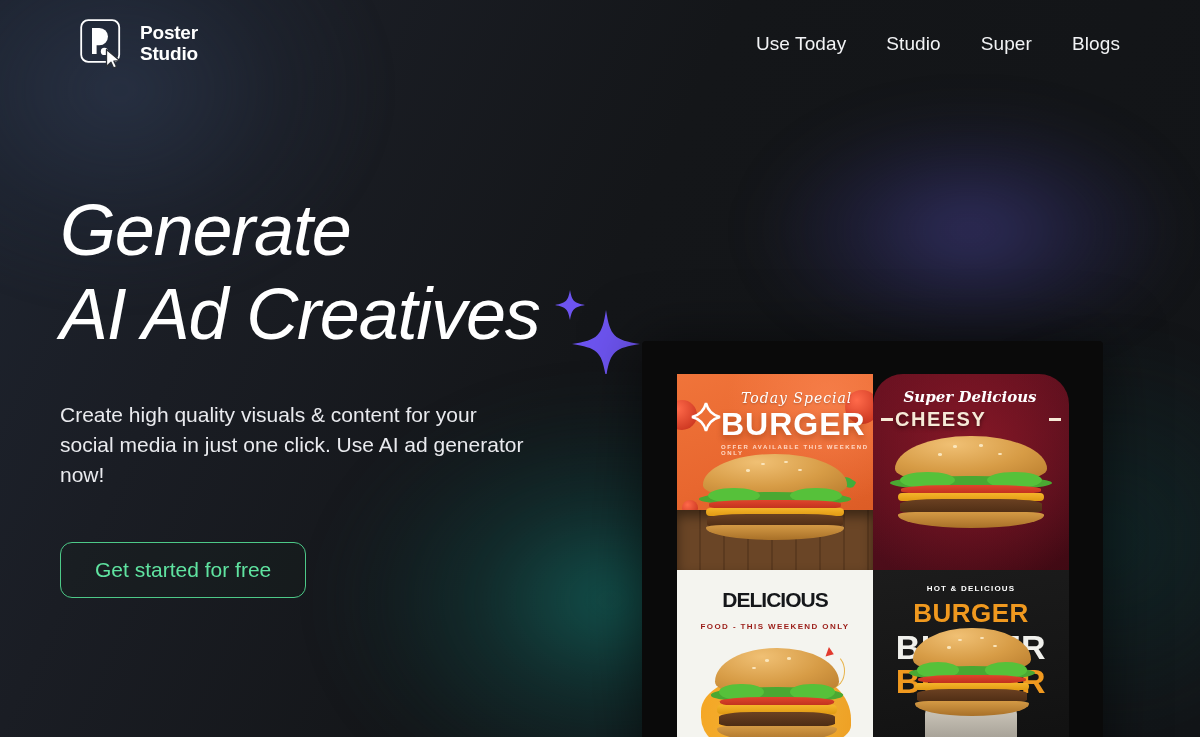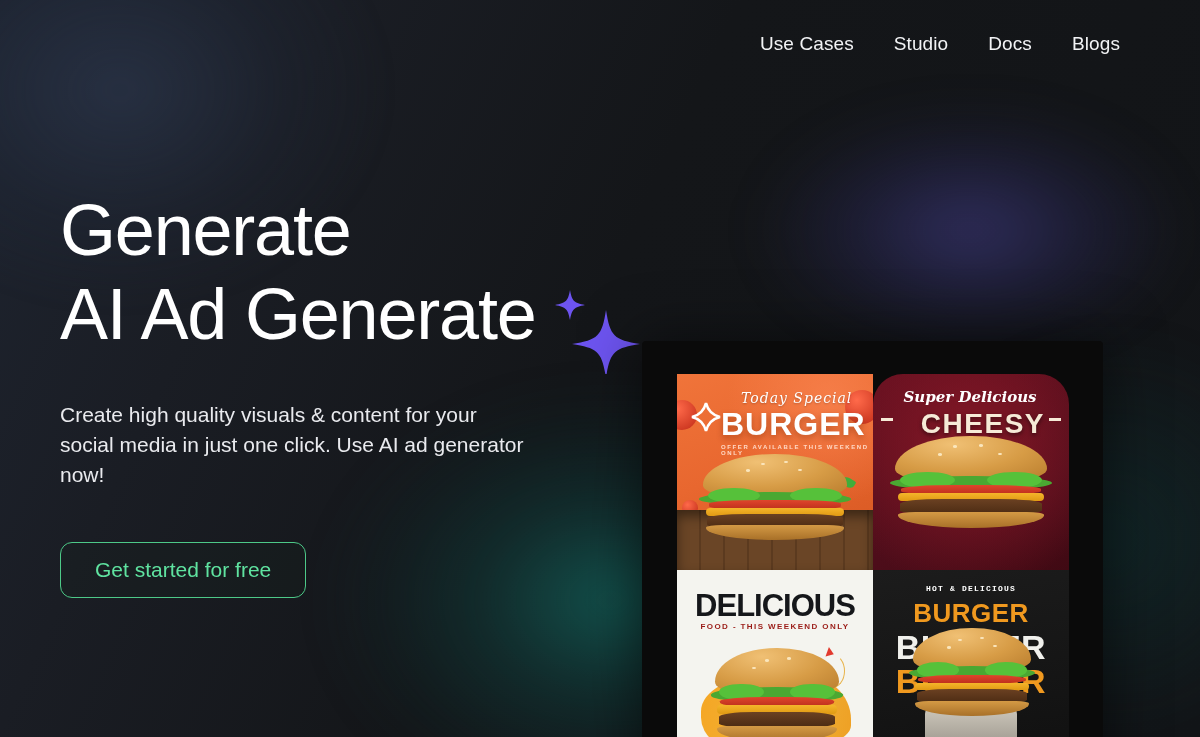--- a/index.html
+++ b/index.html
@@ -70,21 +70,21 @@
   }
 
   
   .hero{
     position:relative; z-index:5;
     display:flex; padding:0 0 0 0;
   }
   .hero-left{ width:620px; padding-left:60px; padding-top:100px; }
   h1.headline{
     font-size:72px; line-height:84px; font-weight:300;
-    letter-spacing:-1.2px; color:#ffffff;
+    letter-spacing:-1.2px; color:#ffffff;font-style:italic;
   }
   h1.headline .accent{
     display:block; color:#7b63f7; font-weight:bold;
     font-size:84px; line-height:96px; letter-spacing:0px;
     margin-top:2px;
   }
   .sub{
     margin-top:44px; font-size:21px; line-height:30px;
     color:#e9eaee; max-width:470px; font-weight:400;
   }
@@ -169,42 +169,42 @@
     background:
       radial-gradient(circle at 50% 30%, rgba(140,25,40,.9) 0%, rgba(0,0,0,0) 70%),
       linear-gradient(155deg,#651020 0%, #4d0d1a 55%, #38070f 100%);
   }
   .p2 .script{
     position:absolute; left:22px; top:14px; width:150px; text-align:center;
     font-family:"DejaVu Serif", serif; font-style:italic; font-weight:bold;
     font-size:15px; color:#fff;
   }
   .p2 .big{
-    position:absolute; left:22px; top:34px; width:150px; text-align:right;
-    font-size:28px; font-weight:bold; letter-spacing:1.5px; color:#f6ead7;
+    position:absolute; left:22px; top:34px; width:150px; text-align:left;
+    font-size:20px; font-weight:bold; letter-spacing:1.5px; color:#f6ead7;
     text-shadow:0 2px 4px rgba(0,0,0,.5);
   }
   .p2 .swoosh{
     position:absolute; left:38px; top:74px; width:120px; height:8px;
     border-top:2px solid rgba(246,234,215,.55); border-radius:50%;
   }
   .p2 .dash{
     position:absolute; top:44px; width:12px; height:3px; background:#f6ead7;
   }
   .p2 .dl{ left:8px; } .p2 .dr{ left:176px; }
   .p2 .yellow-base{
     position:absolute; left:0; bottom:0; width:100%; height:52px;
     background:linear-gradient(180deg,#f0a32a,#e08f19);
   }
 
   
   .p3{ background:#f4f4ef; }
   .p3 .big{
     position:absolute; left:10px; top:18px; width:176px; text-align:center;
-    font-size:31px; font-weight:bold; letter-spacing:-1px; color:#15171a;
+    font-size:21px; font-weight:bold; letter-spacing:-1px; color:#15171a;
   }
   .p3 .tiny{
     position:absolute; left:10px; top:52px; width:176px; text-align:center;
     font-size:8px; font-weight:bold; letter-spacing:1.4px; color:#9a1b16;
   }
   .p3 .brush{
     position:absolute; left:24px; top:104px; width:150px; height:78px;
     background:linear-gradient(100deg,#f5a623 0%, #f0b43c 55%, #eea024 100%);
     border-radius:46% 34% 52% 30% / 48% 58% 34% 44%;
     filter:blur(.4px);
@@ -217,21 +217,21 @@
   .p3 .curl{
     position:absolute; left:142px; top:84px; width:26px; height:34px;
     border:1px solid #e8b34a; border-radius:50%;
     border-left-color:transparent; border-top-color:transparent;
   }
 
   
   .p4{ background:linear-gradient(170deg,#1c1c1c 0%, #151515 60%, #101010 100%); }
   .p4 .kicker{
     position:absolute; left:10px; top:14px; width:176px; text-align:center;
-    font-size:8px; font-weight:bold; letter-spacing:1.2px; color:#fff;font-family:Liberation Mono, monospace;
+    font-size:8px; font-weight:bold; letter-spacing:1.2px; color:#fff;
   }
   .p4 .b1{
     position:absolute; left:10px; top:28px; width:176px; text-align:center;
     font-size:26px; font-weight:bold; letter-spacing:.5px; color:#f0991f;
   }
   .p4 .b2{
     position:absolute; left:10px; top:58px; width:176px; text-align:center;
     font-size:34px; font-weight:bold; letter-spacing:.5px; color:#f0f0ec;
   }
   .p4 .b3{
@@ -285,36 +285,53 @@
 <body>
 
 <div class="bg-base"></div>
 <div class="glow glow-topleft"></div>
 <div class="glow glow-purple"></div>
 <div class="glow glow-teal"></div>
 <div class="glow glow-rightdark"></div>
 
 <header>
 
+  <div class="brand">
+    <div class="logo-mark">
+      <svg width="46" height="50" viewBox="0 0 46 50">
+        <rect x="1.2" y="1.2" width="38" height="41.6" rx="7" ry="7" fill="none" stroke="#ffffff" stroke-width="1.8"></rect>
+        <path d="M12 9 h7.4 a8.6 8.6 0 0 1 0 17.2 H12 Z" fill="#ffffff"></path>
+        <rect x="12" y="9" width="4.6" height="26" fill="#ffffff"></rect>
+        <circle cx="24.4" cy="32.4" r="3.6" fill="#ffffff"></circle>
+        <g>
+          <path d="M26.5 30.5 L26.5 47.5 L31 43.3 L33.6 49 L36.6 47.6 L33.9 42.1 L39.6 41.6 Z" fill="#ffffff" stroke="#2b2f36" stroke-width="1.3" stroke-linejoin="round"></path>
+        </g>
+      </svg>
+    </div>
+    <div class="brand-text">
+      <div>Poster</div>
+      <div>Studio</div>
+    </div>
+  </div>
 
   <nav>
-    <a class="nav-link" href="#">Use Cases</a>
+    <a class="nav-link" href="#">Use Today</a>
     <a class="nav-link" href="#">Studio</a>
-    <a class="nav-link" href="#">Docs</a>
+    <a class="nav-link" href="#">Super</a>
     <a class="nav-link" href="#">Blogs</a>
   </nav>
 
 </header>
 
 <section class="hero">
 
   <div class="hero-left">
     <h1 class="headline">
       <span>Generate</span><br>
-      <span>AI Ad Generate</span><br>
+      <span>AI Ad Creatives</span><br>
     </h1>
 
     <p class="sub">Create high quality visuals &amp; content for your social media in just one click. Use AI ad generator now!</p>
 
     <button class="btn-cta">Get started for free</button>
   </div>
 
   <div class="sparkles">
     <svg width="100" height="90" viewBox="0 0 100 90">
       <path d="M22 6 C24 17 26 19 37 21 C26 23 24 25 22 36 C20 25 18 23 7 21 C18 19 20 17 22 6 Z" fill="#6d54f0"></path>

